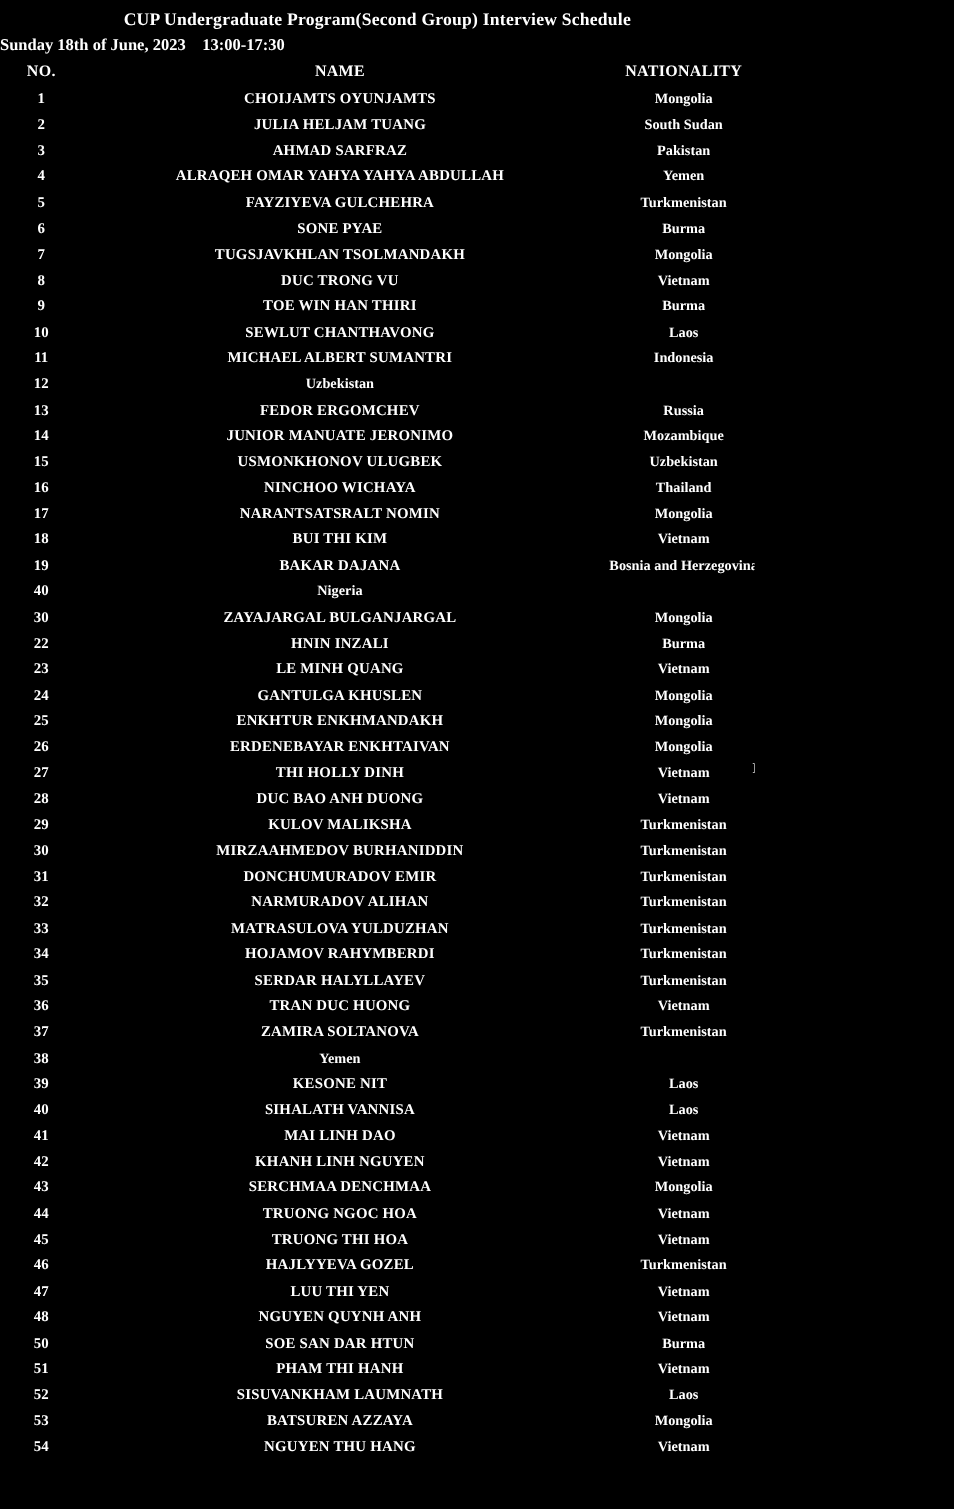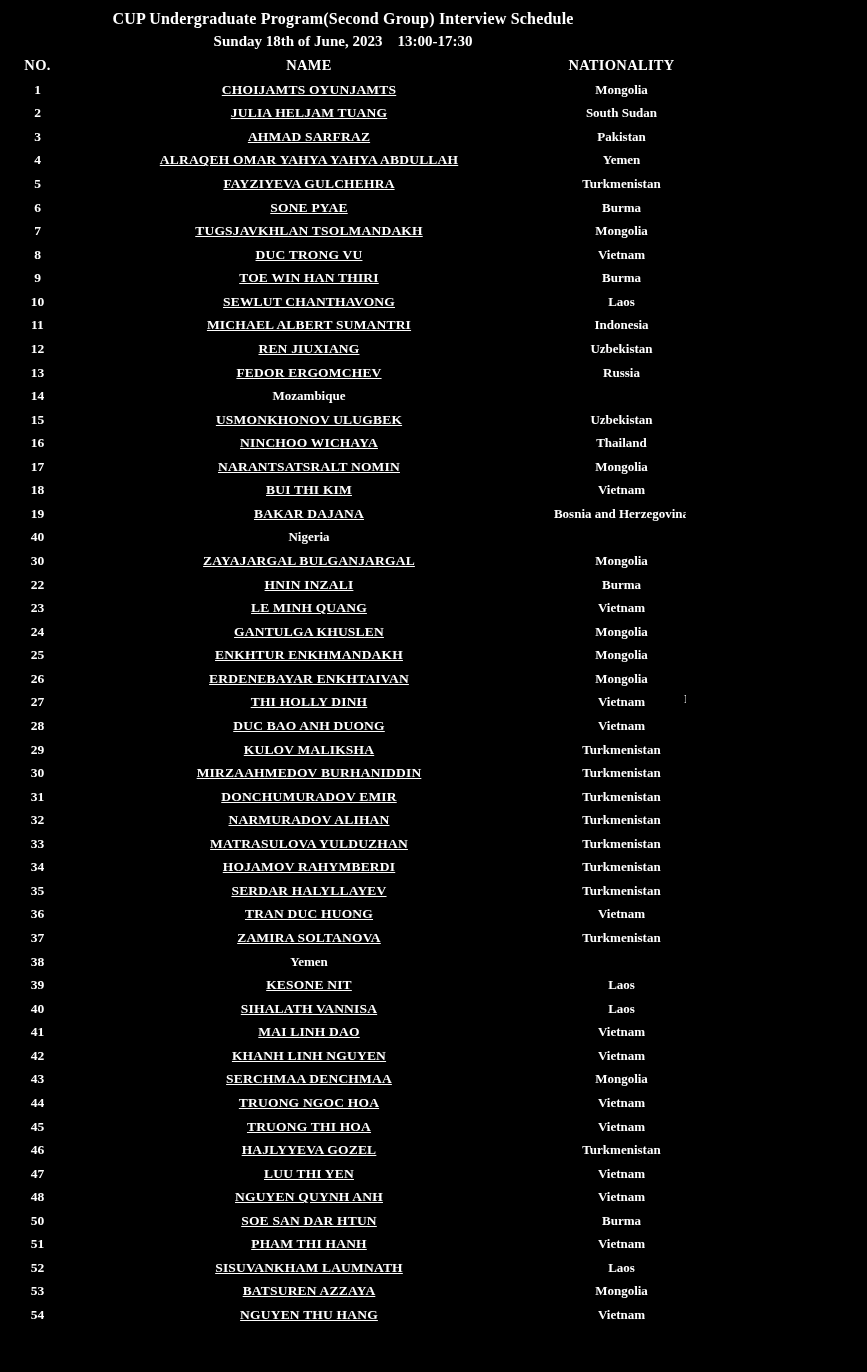--- a/index.html
+++ b/index.html
@@ -18,21 +18,21 @@
     overflow: hidden;
   }
   .title {
     padding-top: 7px;
     text-align: center;
     font-size: 16px;
     line-height: 23px;
     letter-spacing: 0.2px;
   }
   .subtitle {
-    text-align: center;
+    text-align: left;
     font-size: 15px;
     line-height: 23px;
     white-space: pre;
   }
   .grid-row {
     display: grid;
     grid-template-columns: 75px 468px 157px 167px;
     align-items: center;
   }
   .header-row {
@@ -42,21 +42,21 @@
   }
   .cell {
     text-align: center;
     overflow: hidden;
     white-space: nowrap;
   }
   .rows .grid-row {
     height: 23.57px;
     font-size: 13.5px;
   }
-  .cell-name { letter-spacing: 0.2px; text-decoration: underline; }
+  .cell-name { letter-spacing: 0.2px; }
   .cell-nationality { font-size: 13px; }
   .time-note {
     position: absolute;
     left: 666px;
     top: 687px;
     width: 162px;
     text-align: center;
     font-size: 13.5px;
     line-height: 24px;
   }
@@ -150,34 +150,34 @@
 
   <div class="grid-row">
     <div class="cell cell-no">11</div>
     <div class="cell cell-name">MICHAEL ALBERT SUMANTRI</div>
     <div class="cell cell-nationality">Indonesia</div>
     <div class="cell cell-time"></div>
   </div>
 
   <div class="grid-row">
     <div class="cell cell-no">12</div>
-    <div class="cell cell-name">REN JIUXIANG</div>
     <div class="cell cell-nationality">Uzbekistan</div>
     <div class="cell cell-time"></div>
   </div>
 
   <div class="grid-row">
     <div class="cell cell-no">13</div>
     <div class="cell cell-name">FEDOR ERGOMCHEV</div>
     <div class="cell cell-nationality">Russia</div>
     <div class="cell cell-time"></div>
   </div>
 
   <div class="grid-row">
     <div class="cell cell-no">14</div>
+    <div class="cell cell-name">JUNIOR MANUATE JERONIMO</div>
     <div class="cell cell-nationality">Mozambique</div>
     <div class="cell cell-time"></div>
   </div>
 
   <div class="grid-row">
     <div class="cell cell-no">15</div>
     <div class="cell cell-name">USMONKHONOV ULUGBEK</div>
     <div class="cell cell-nationality">Uzbekistan</div>
     <div class="cell cell-time"></div>
   </div>

